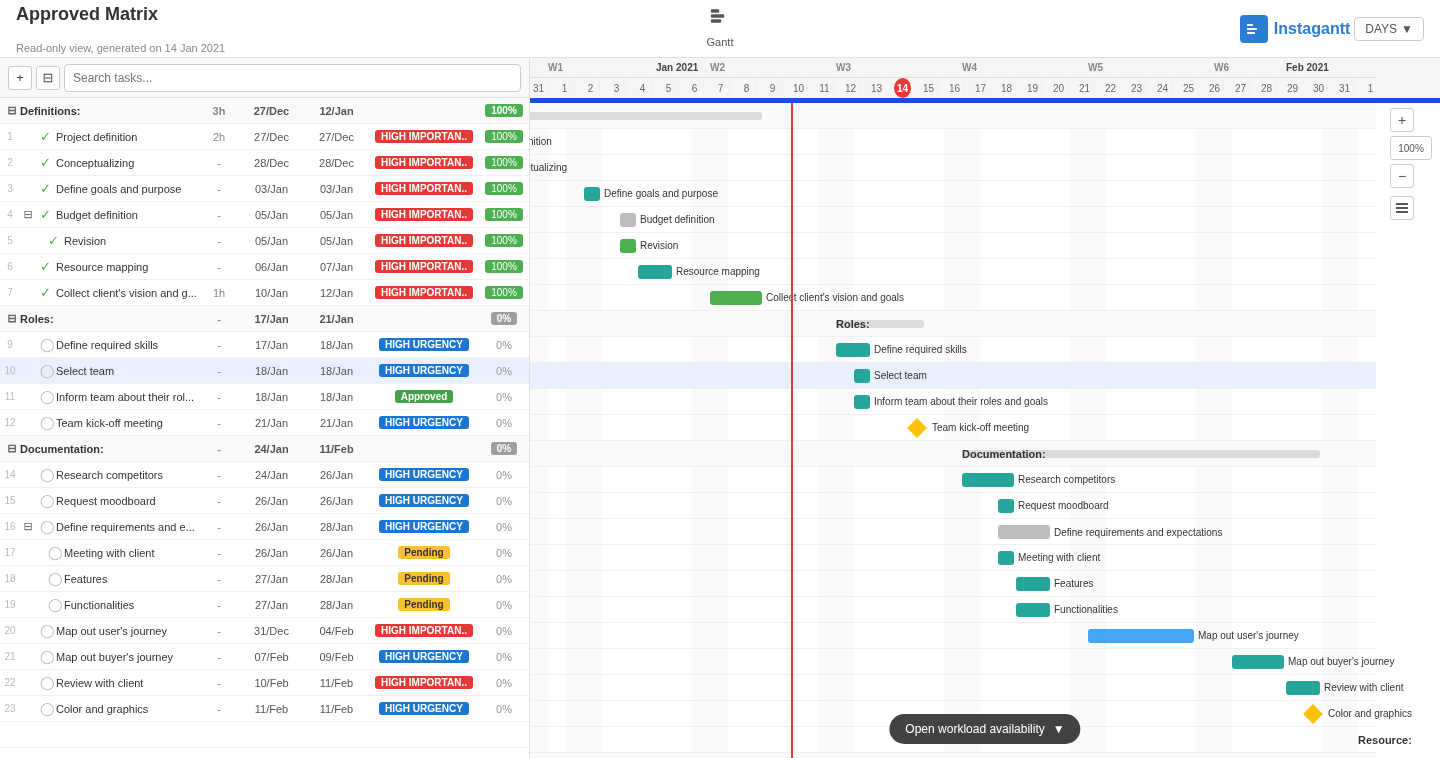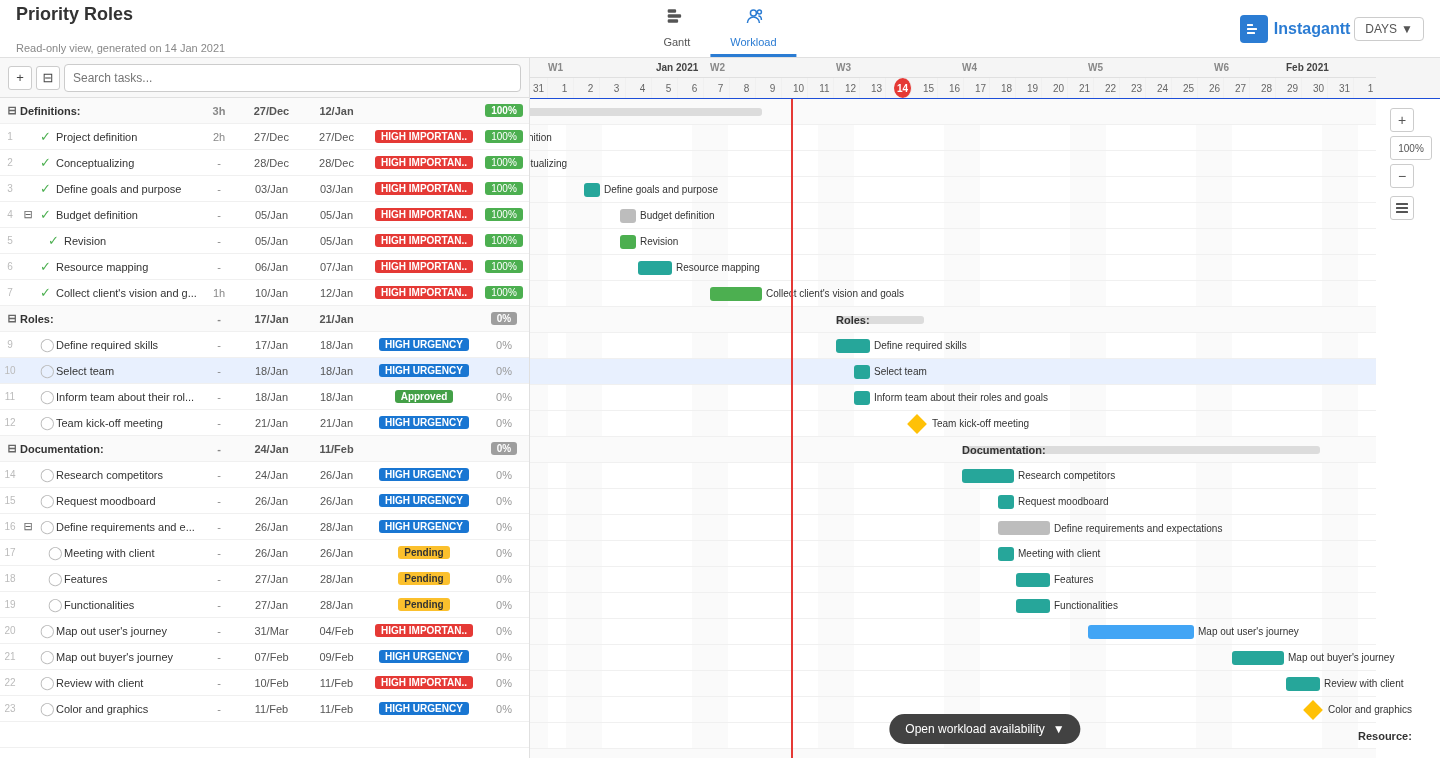--- a/index.html
+++ b/index.html
@@ -70,21 +70,21 @@
     .status-high-urg { background: #1976d2; }
     .status-approved { background: #43a047; }
     .status-pending { background: #fbc02d; color: #333; }
     .pct-badge { display: inline-block; padding: 1px 6px; border-radius: 3px; font-size: 10px; background: #4caf50; color: #fff; }
     .pct-zero { color: #999; }
     .check-green { color: #4caf50; font-size: 13px; }
     .check-gray { color: #bbb; font-size: 13px; }
 
     
     #right-panel { flex: 1; overflow: hidden; position: relative; background: #fff; display: flex; flex-direction: column; }
-    #gantt-header { border-bottom: 1px solid #1d4ed8; background: #f5f5f5; flex-shrink: 0; }
+    #gantt-header { border-bottom: 5px solid #1d4ed8; background: #f5f5f5; flex-shrink: 0; }
     #gantt-weeks { display: flex; align-items: center; height: 20px; border-bottom: 1px solid #e0e0e0; font-size: 10px; color: #666; overflow: hidden; }
     #gantt-days { display: flex; align-items: center; height: 20px; font-size: 10px; color: #666; overflow: hidden; gap: 8px; }
     .day-cell { width: 18px; min-width: 18px; text-align: center; border-right: 1px solid #f0f0f0; height: 100%; display: flex; align-items: center; justify-content: center; }
     .day-cell.today { background: #e53935; color: #fff; border-radius: 50%; font-weight: 700; }
     .day-cell.weekend { background: #f5f5f5; }
 
     #gantt-body { flex: 1; overflow: auto; position: relative; }
     #gantt-canvas { position: relative; }
     .gantt-row { height: 26px; border-bottom: 1px solid #f0f0f0; position: relative; display: flex; align-items: center; }
     .gantt-row.selected { background: #e8f0fe; }
@@ -114,40 +114,31 @@
     
     ::-webkit-scrollbar { width: 6px; height: 6px; }
     ::-webkit-scrollbar-track { background: #f1f1f1; }
     ::-webkit-scrollbar-thumb { background: #ccc; border-radius: 3px; }
   </style>
 </head>
 <body>
 
 <div id="header">
   <div id="header-left">
-    <span id="app-title">Priority Roles</span>
+    <span id="app-title">Approved Matrix</span>
     <span id="app-subtitle">Read-only view, generated on 14 Jan 2021</span>
   </div>
   <div id="header-center">
     <div class="nav-tab">
       <svg viewBox="0 0 20 20" fill="none" stroke="#555" stroke-width="1.5">
         <rect x="2" y="4" width="7" height="2" fill="#555" rx="0.5"></rect>
         <rect x="2" y="9" width="12" height="2" fill="#555" rx="0.5"></rect>
         <rect x="2" y="14" width="9" height="2" fill="#555" rx="0.5"></rect>
       </svg>
       <span class="nav-tab-label">Gantt</span>
-    </div>
-    <div class="nav-tab active">
-      <svg viewBox="0 0 20 20" fill="none" stroke="#2b7cd3" stroke-width="1.5">
-        <circle cx="10" cy="7" r="3" stroke="#2b7cd3" fill="none"></circle>
-        <path d="M4 17c0-3.3 2.7-6 6-6s6 2.7 6 6" stroke="#2b7cd3" fill="none"></path>
-        <circle cx="16" cy="6" r="2" stroke="#2b7cd3" fill="none"></circle>
-        <path d="M18 14c0-2.2-1.3-4-3-4" stroke="#2b7cd3"></path>
-      </svg>
-      <span class="nav-tab-label" style="color:#2b7cd3;">Workload</span>
     </div>
   </div>
   <div id="header-right">
     <div class="logo">
       <div class="logo-icon">
         <svg width="18" height="18" viewBox="0 0 18 18">
           <rect x="2" y="4" width="6" height="2" fill="#fff" rx="0.5"></rect>
           <rect x="2" y="8" width="10" height="2" fill="#fff" rx="0.5"></rect>
           <rect x="2" y="12" width="8" height="2" fill="#fff" rx="0.5"></rect>
         </svg>
@@ -386,21 +377,21 @@
       <span class="row-due">28/Jan</span>
       <span class="row-status"><span class="status-badge status-pending">Pending</span></span>
       <span class="row-pct"><span class="pct-zero">0%</span></span>
     </div>
         <div class="task-row">
       <span class="row-num">20</span>
       <span class="row-expand"></span>
       <span style="width:16px;flex-shrink:0;margin-left:4px;"><span class="check-gray">◯</span></span>
       <span class="row-name">Map out user's journey</span>
       <span class="row-eh">-</span>
-      <span class="row-start">31/Mar</span>
+      <span class="row-start">31/Dec</span>
       <span class="row-due">04/Feb</span>
       <span class="row-status"><span class="status-badge status-high-imp">HIGH IMPORTAN..</span></span>
       <span class="row-pct"><span class="pct-zero">0%</span></span>
     </div>
         <div class="task-row">
       <span class="row-num">21</span>
       <span class="row-expand"></span>
       <span style="width:16px;flex-shrink:0;margin-left:4px;"><span class="check-gray">◯</span></span>
       <span class="row-name">Map out buyer's journey</span>
       <span class="row-eh">-</span>

